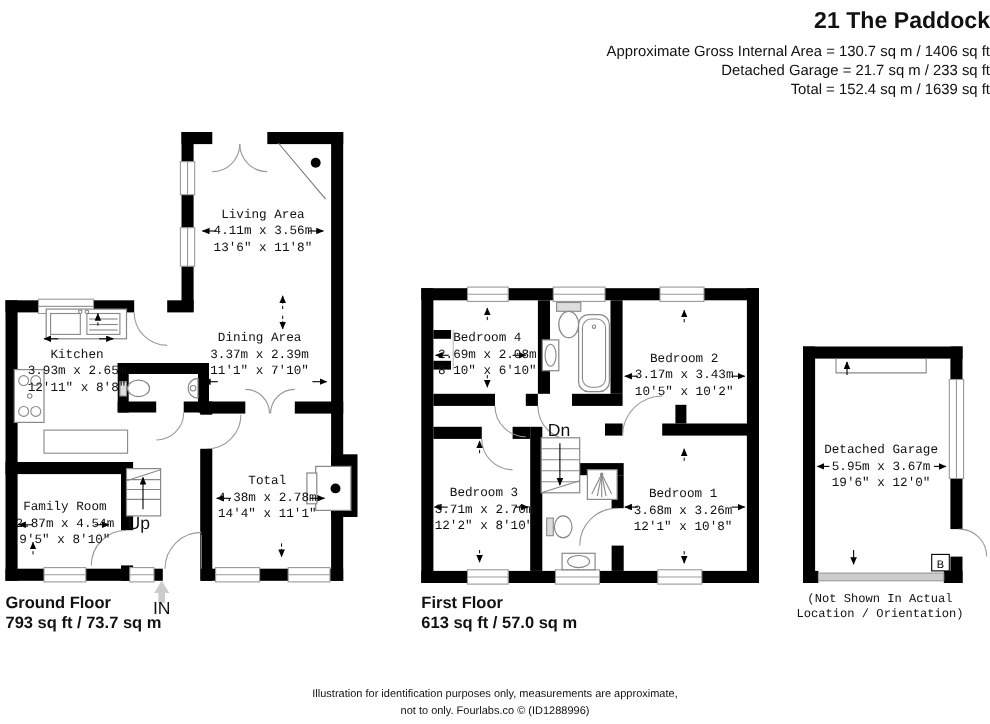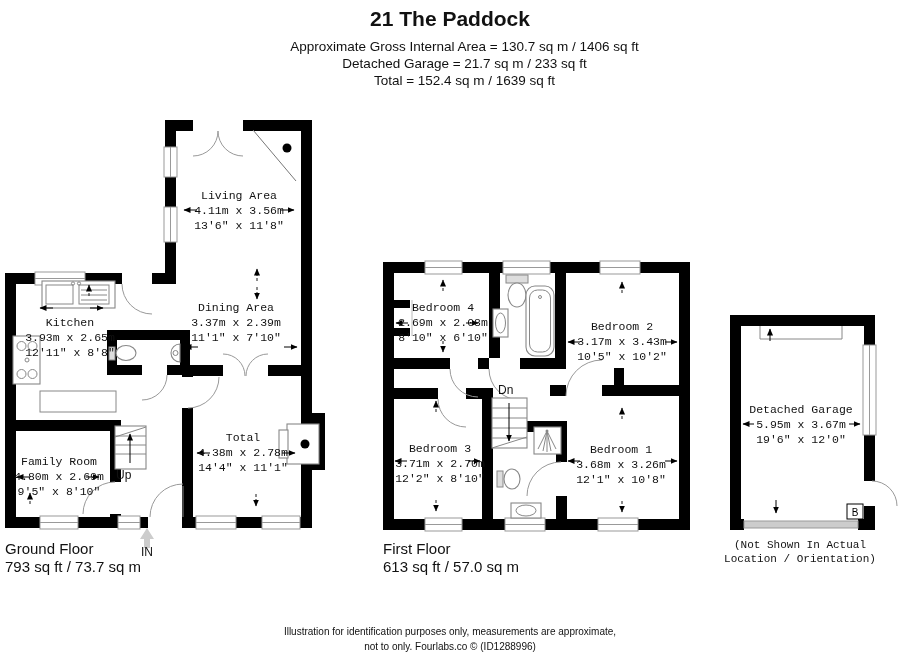--- a/index.html
+++ b/index.html
@@ -9,28 +9,28 @@
   .w{fill:#000;}
   .win{fill:#fff;stroke:#999;stroke-width:1;}
   .wl{stroke:#999;stroke-width:1;}
   .arc{fill:none;stroke:#999;stroke-width:1;}
   .fx{fill:#fff;stroke:#888;stroke-width:1.1;}
   .fxl{stroke:#888;stroke-width:1;fill:none;}
   .fxd{fill:#ddd;stroke:#888;stroke-width:1;}
   .thin{stroke:#bbb;stroke-width:1;}
   .ar{stroke:#000;stroke-width:1;}
   .dash{stroke:#000;stroke-width:0.9;stroke-dasharray:3 2;}
-  .hdr{position:absolute;left:0;right:0;top:7px;text-align:center;}
+  .hdr{position:absolute;left:0;right:0;top:7px;text-align:right;}
   .hdr .t{font-size:21px;font-weight:bold;margin:0 0 7px 0;}
   .hdr .s{font-size:13.5px;line-height:17px;margin-left:29px;}
   .rl{position:absolute;transform:translateX(-50%);text-align:center;
       font-size:11.5px;line-height:15px;white-space:nowrap;}
   .rl .nm{display:block;font-family:Liberation Mono, monospace;}
-  .sm{position:absolute;font-size:12px;white-space:nowrap;}
-  .fl{position:absolute;font-size:15px;font-weight:normal;line-height:18px;white-space:nowrap;}
+  .sm{position:absolute;font-size:16px;white-space:nowrap;}
+  .fl{position:absolute;font-size:15px;font-weight:bold;line-height:18px;white-space:nowrap;}
   .gn{position:absolute;transform:translateX(-50%);text-align:center;
       font-size:11px;line-height:14px;white-space:nowrap;font-family:Liberation Mono, monospace;}
   .ftr{position:absolute;left:0;right:0;top:624px;text-align:center;
        font-size:10px;line-height:15px;}
 </style>
 </head>
 <body>
 
 <div id="canvas">
 
@@ -354,21 +354,21 @@
   <span class="nm">3.37m x 2.39m</span>
   <span class="nm">11'1" x 7'10"</span>
 </div>
 <div class="rl" style="left:70px;top:315px">
   <span class="nm">Kitchen</span>
   <span class="nm">3.93m x 2.65m</span>
   <span class="nm">12'11" x 8'8"</span>
 </div>
 <div class="rl" style="left:59px;top:454px">
   <span class="nm">Family Room</span>
-  <span class="nm">4.80m x 2.69m</span>
+  <span class="nm">2.87m x 4.54m</span>
   <span class="nm">9'5" x 8'10"</span>
 </div>
 <div class="rl" style="left:243px;top:430px">
   <span class="nm">Total</span>
   <span class="nm">4.38m x 2.78m</span>
   <span class="nm">14'4" x 11'1"</span>
 </div>
 <div class="rl" style="left:443px;top:300px">
   <span class="nm">Bedroom 4</span>
   <span class="nm">2.69m x 2.08m</span>

